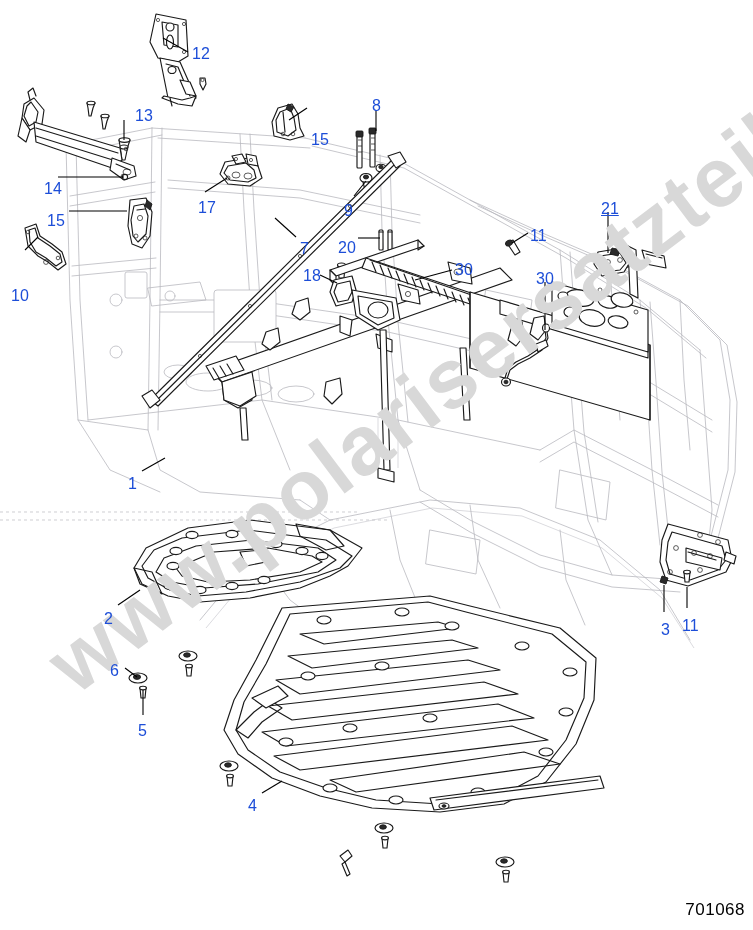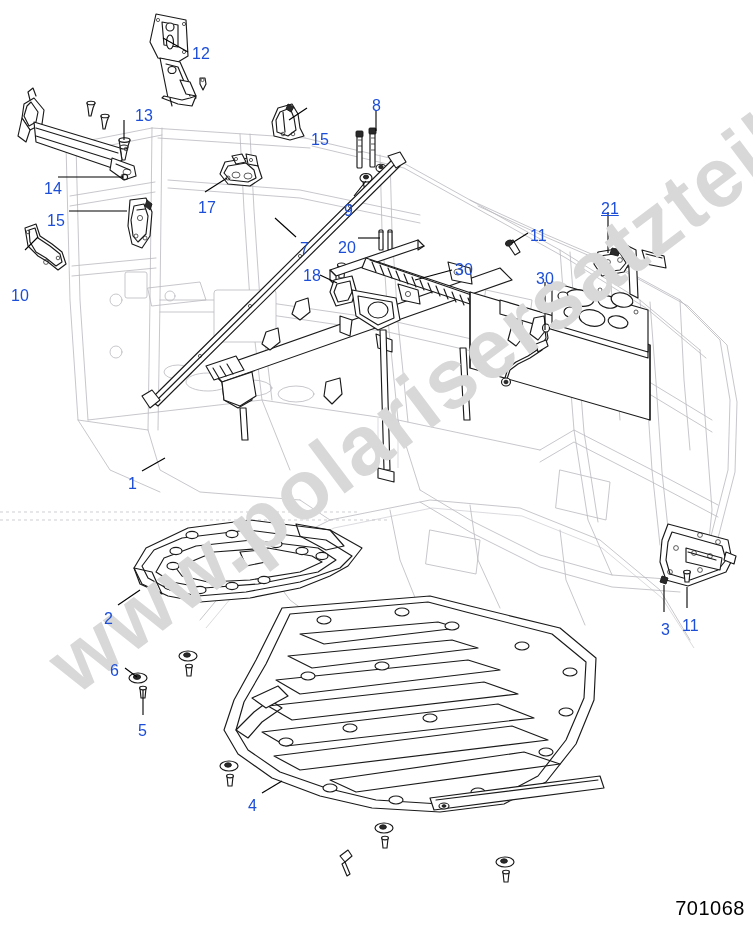--- a/index.html
+++ b/index.html
@@ -18,21 +18,21 @@
     font-size:16px;
     color:#1d4ed8;
     line-height:1;
     white-space:nowrap;
     letter-spacing:0px;
   }
   #partnumber-box{
     position:absolute;
     right:8px;bottom:10px;
     font-family:"Liberation Sans",sans-serif;
-    font-size:20px;
+    font-size:17px;
     color:#000000;
     letter-spacing:0.5px;
   }
   .wm{
     position:absolute;
     left:-40px; top:330px;
     width:980px;
     font-family:"Liberation Sans",sans-serif;
     font-size:84px;
     font-weight:bold;

